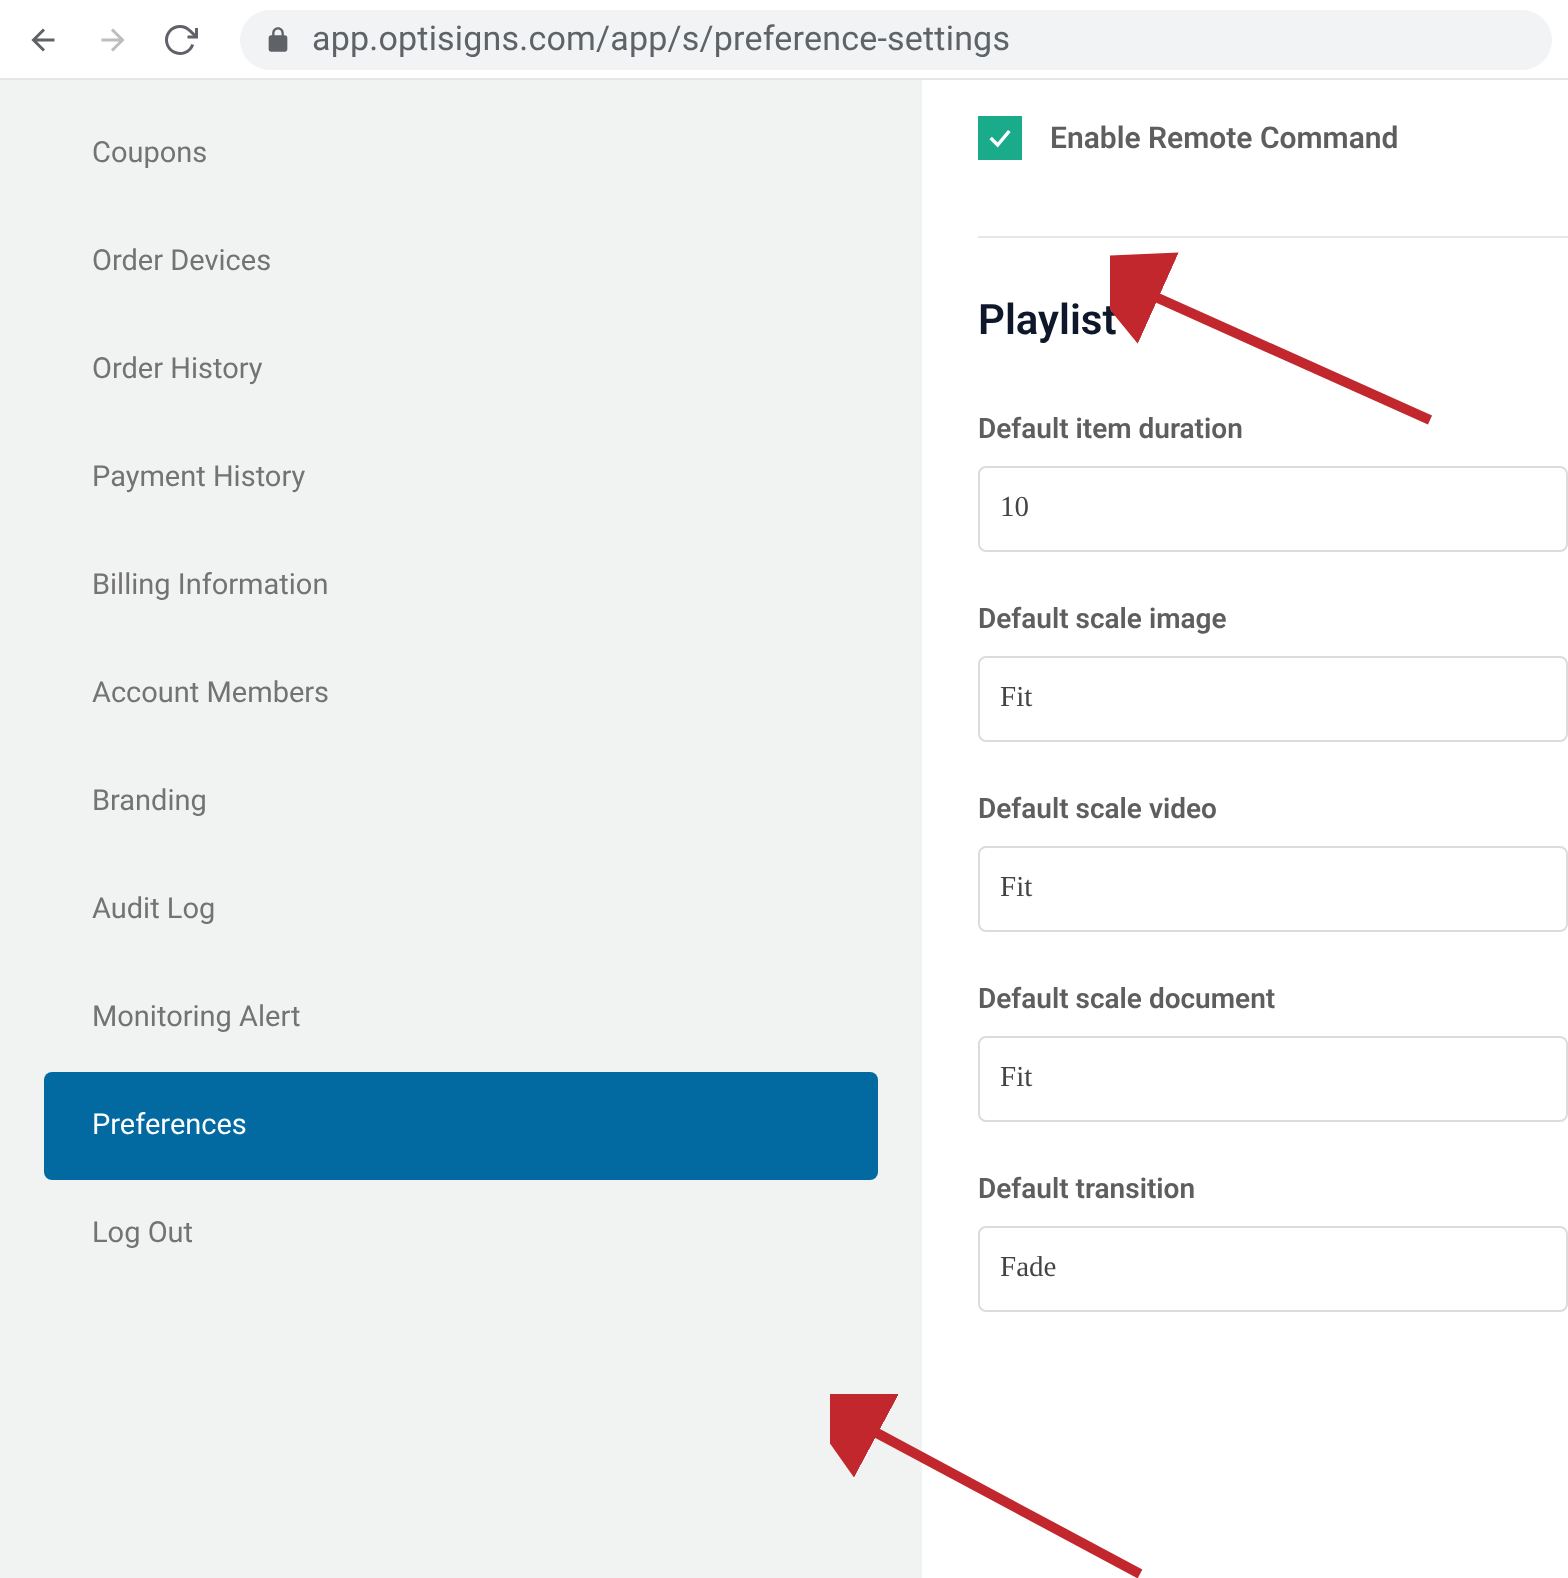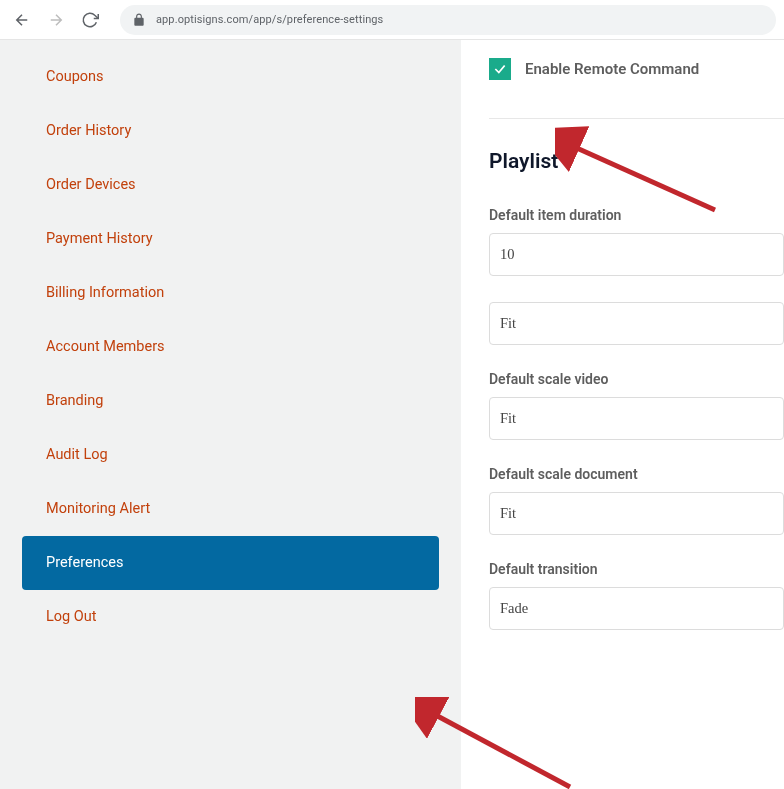--- a/index.html
+++ b/index.html
@@ -48,36 +48,36 @@
       gap: 10px;
       color: #5f6368;
       font-size: 14px;
     }
     .lock-icon {
       display: flex;
       align-items: center;
     }
     .url-text {
       color: #5f6368;
-      font-size: 11px;
+      font-size: 17px;
       letter-spacing: 0.1px;
     }
     .content {
       display: flex;
       height: calc(100% - 40px);
     }
     .sidebar {
       width: 461px;
       background: #f1f2f2;
       padding: 10px 22px 0 22px;
       overflow-y: hidden;
     }
     .sidebar-item {
       padding: 16px 24px;
-      color: #c2410c;
+      color: #737373;
       font-size: 14.5px;
       font-weight: 400;
       border-radius: 4px;
       cursor: pointer;
       margin-bottom: 0;
       line-height: 22px;
     }
     .sidebar-item.active {
       background: #0369a1;
       color: #fff;
@@ -174,22 +174,22 @@
           <path d="M18 8h-1V6c0-2.76-2.24-5-5-5S7 3.24 7 6v2H6c-1.1 0-2 .9-2 2v10c0 1.1.9 2 2 2h12c1.1 0 2-.9 2-2V10c0-1.1-.9-2-2-2zM9 6c0-1.66 1.34-3 3-3s3 1.34 3 3v2H9V6z"></path>
         </svg>
     </span>
     <span class="url-text">app.optisigns.com/app/s/preference-settings</span>
   </div>
 </div>
 
 <div class="content">
   <div class="sidebar">
     <div class="sidebar-item"><span>Coupons</span></div>
+    <div class="sidebar-item"><span>Order Devices</span></div>
     <div class="sidebar-item"><span>Order History</span></div>
-    <div class="sidebar-item"><span>Order Devices</span></div>
     <div class="sidebar-item"><span>Payment History</span></div>
     <div class="sidebar-item"><span>Billing Information</span></div>
     <div class="sidebar-item"><span>Account Members</span></div>
     <div class="sidebar-item"><span>Branding</span></div>
     <div class="sidebar-item"><span>Audit Log</span></div>
     <div class="sidebar-item"><span>Monitoring Alert</span></div>
     <div class="sidebar-item active"><span>Preferences</span></div>
     <div class="sidebar-item"><span>Log Out</span></div>
   </div>
 
@@ -206,20 +206,21 @@
     <div class="divider"></div>
 
     <div class="section-title">Playlist</div>
 
     <div class="field-group">
       <div class="field-label">Default item duration</div>
       <input class="field-input" type="text" value="10" style="">
     </div>
 
     <div class="field-group">
+      <div class="field-label">Default scale image</div>
       <input class="field-input" type="text" value="Fit" style="">
     </div>
 
     <div class="field-group">
       <div class="field-label">Default scale video</div>
       <input class="field-input" type="text" value="Fit" style="">
     </div>
 
     <div class="field-group">
       <div class="field-label">Default scale document</div>

